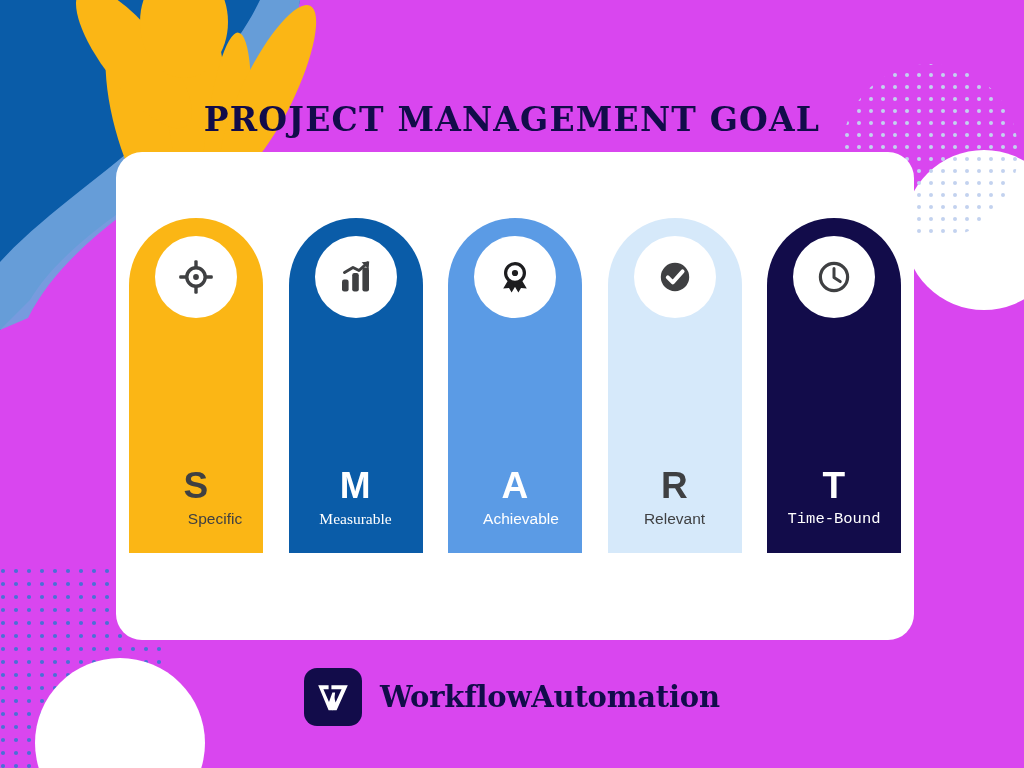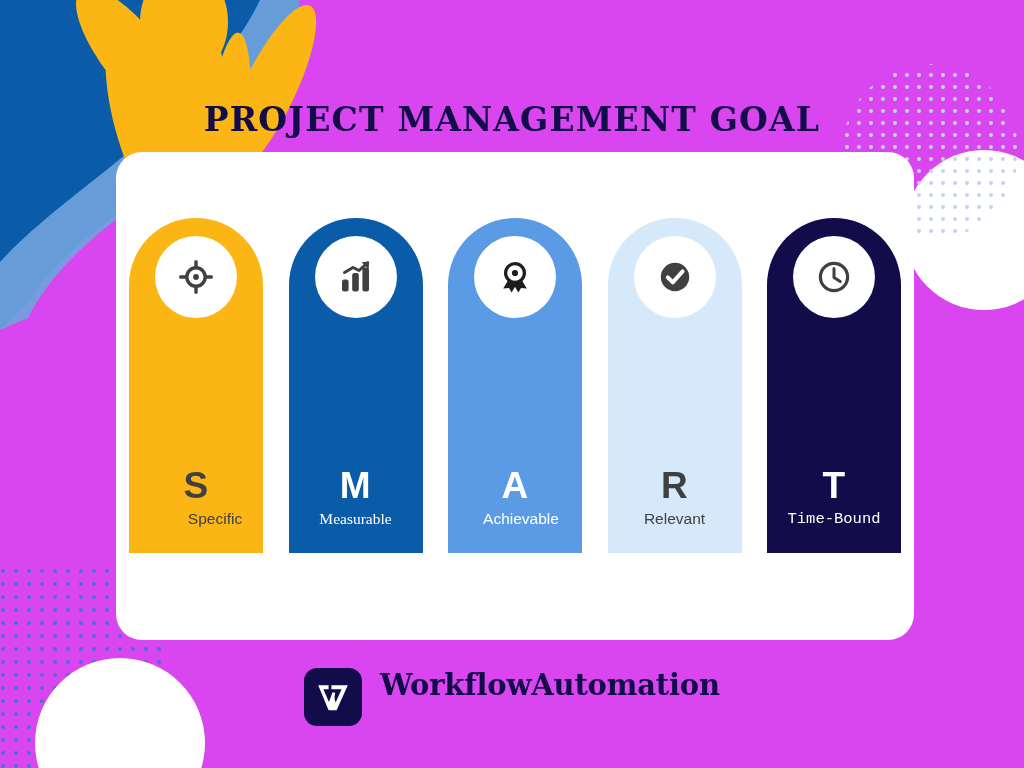--- a/index.html
+++ b/index.html
@@ -100,20 +100,21 @@
     font-weight:400;
     line-height:1.2;
     white-space:nowrap;
   }
 
   
   #footer {
     position:absolute;
     left:0; right:0; top:668px;
     display:flex;
+    align-items:center;
     justify-content:center;
     gap:18px;
   }
   #logo-mark {
     width:58px; height:58px;
     border-radius:13px;
     background:#120c4a;
     display:flex; align-items:center; justify-content:center;
   }
   #logo-text {

